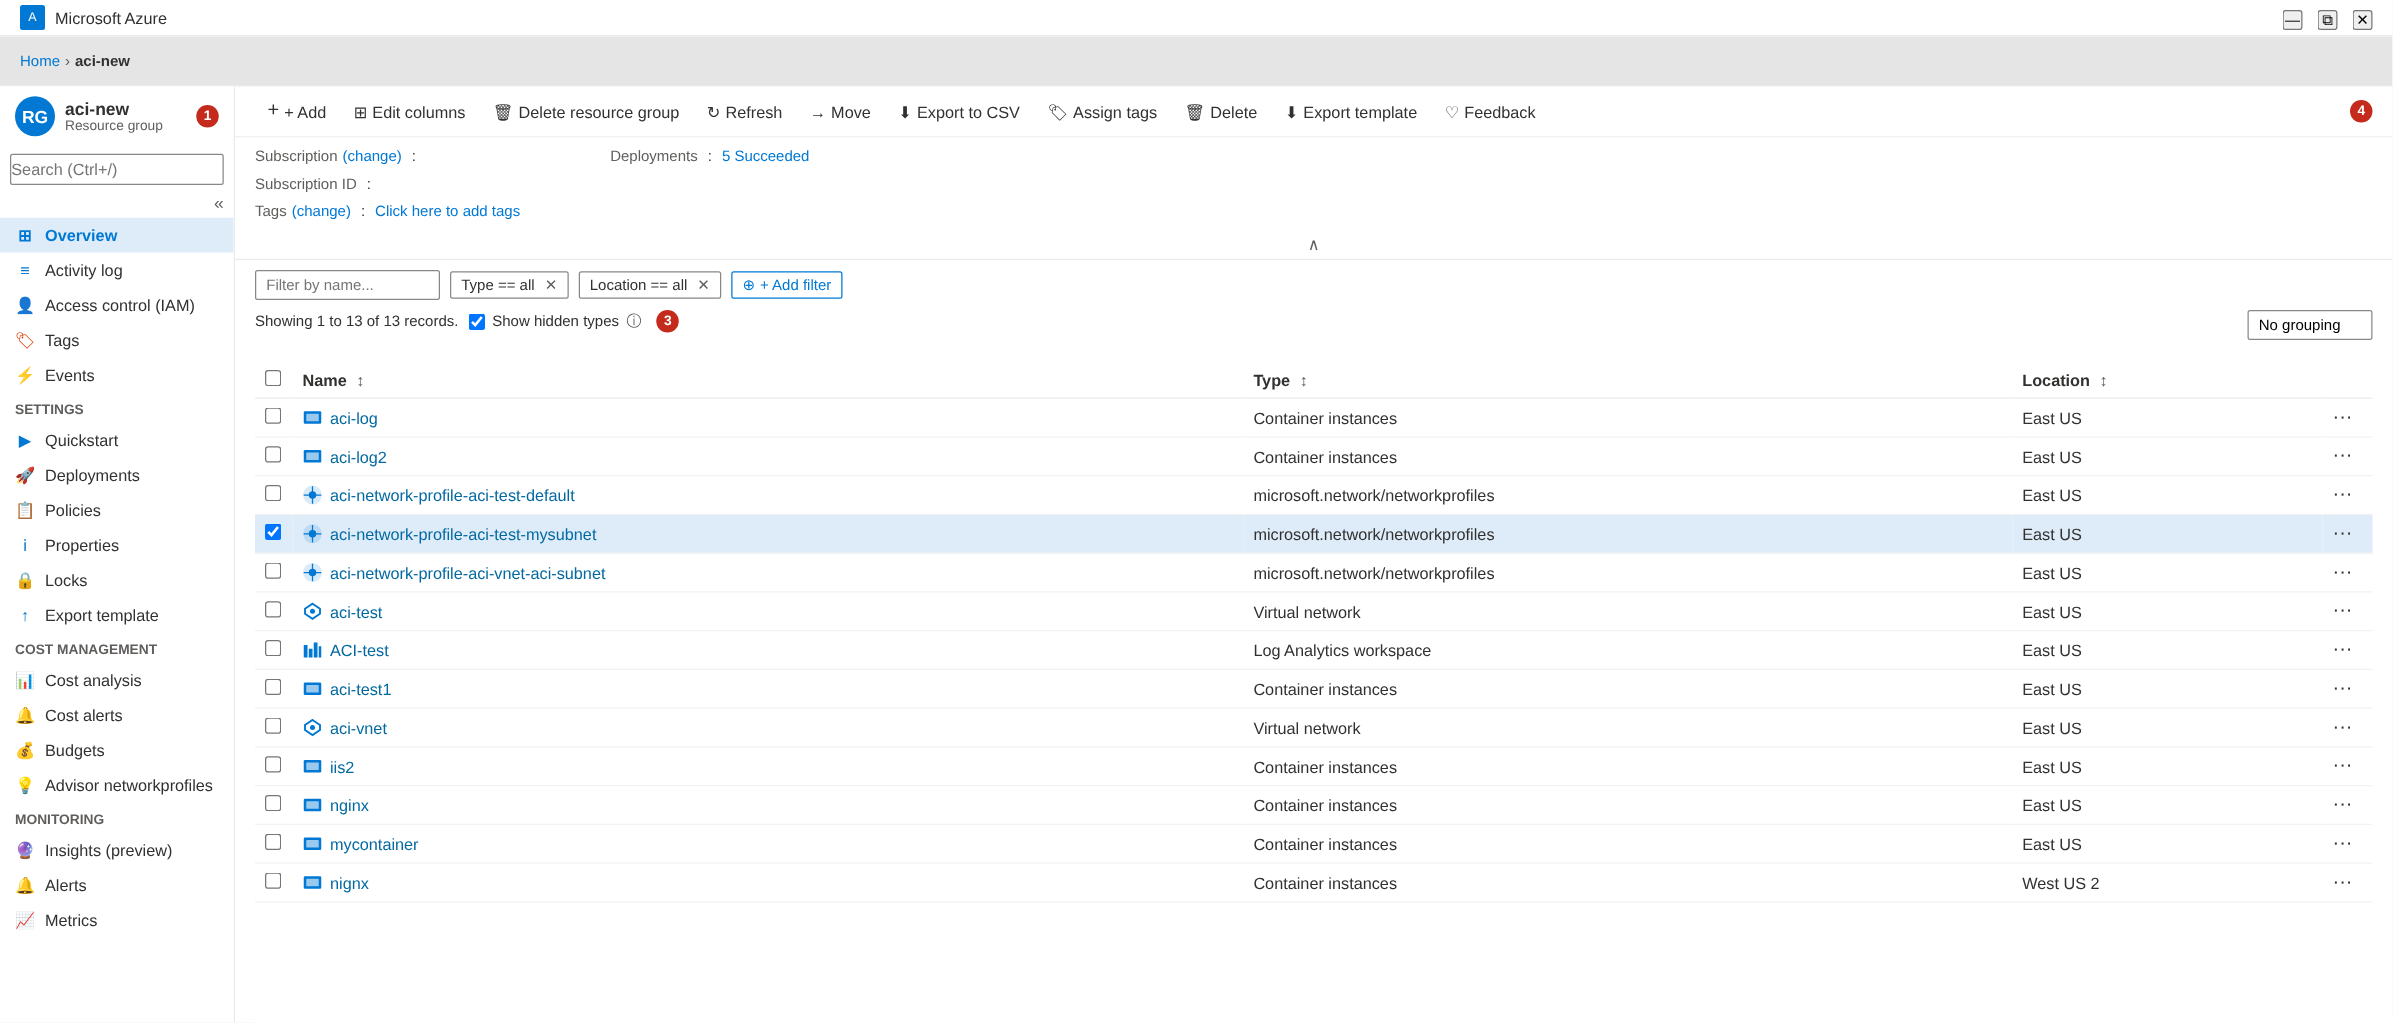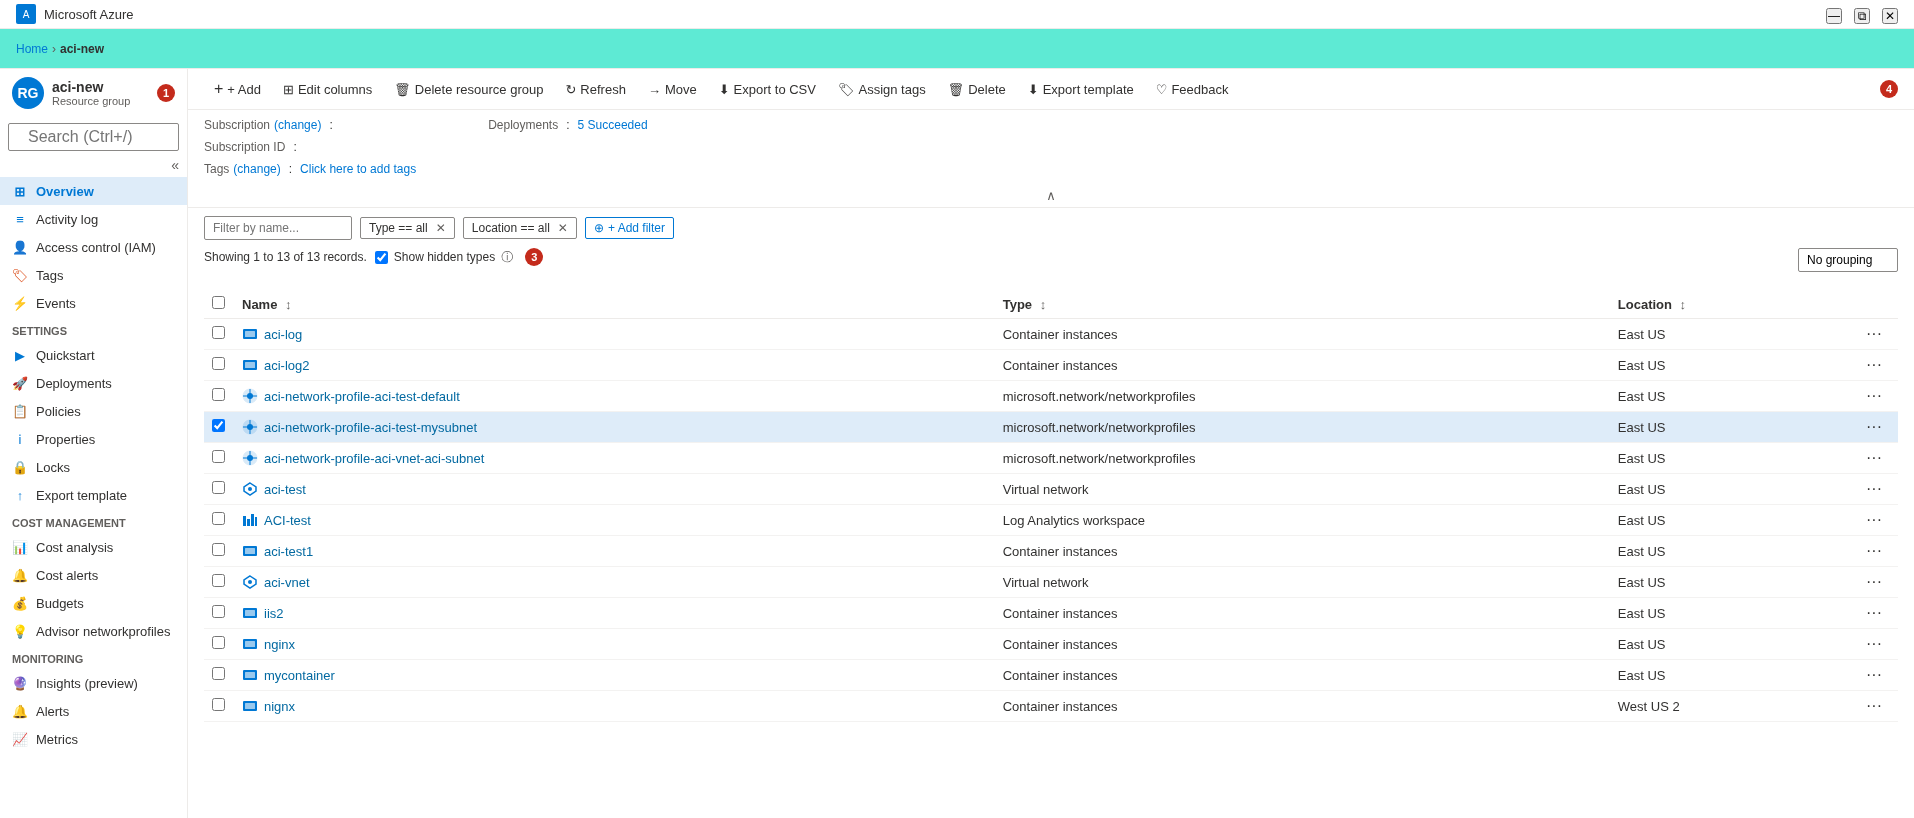--- a/index.html
+++ b/index.html
@@ -1,38 +1,38 @@
 <!DOCTYPE html>
 <html><head>
   <meta charset="utf-8">
   <style>
     * { box-sizing: border-box; margin: 0; padding: 0; }
     body { font-family: 'Segoe UI', Arial, sans-serif; font-size: 13px; background: #f3f2f1; color: #323130; overflow: hidden; }
 
     .app-container { display: flex; flex-direction: column; height: 818px; width: 1914px; background: #fff; }
 
     
-    .top-bar { display: flex; align-items: center; height: 40px; background: #5eead4; border-bottom: 1px solid #edebe9; padding: 0 16px; gap: 8px; }
+    .top-bar { display: flex; align-items: center; height: 40px; background: #e5e5e5; border-bottom: 1px solid #edebe9; padding: 0 16px; gap: 8px; }
     .breadcrumb { display: flex; align-items: center; gap: 4px; font-size: 12px; color: #0078d4; }
     .breadcrumb-sep { color: #605e5c; }
     .breadcrumb-current { color: #323130; font-weight: 600; }
 
     
     .main-layout { display: flex; flex: 1; overflow: hidden; }
 
     
     .sidebar { width: 188px; background: #fff; border-right: 1px solid #edebe9; overflow-y: auto; flex-shrink: 0; display: flex; flex-direction: column; }
     .sidebar-header { padding: 8px 12px; display: flex; align-items: center; gap: 8px; }
     .sidebar-logo { width: 32px; height: 32px; background: #0078d4; border-radius: 50%; display: flex; align-items: center; justify-content: center; color: #fff; font-weight: bold; font-size: 14px; flex-shrink: 0; }
     .sidebar-title { font-weight: 600; font-size: 14px; }
     .sidebar-subtitle { font-size: 11px; color: #605e5c; }
     .sidebar-badge { background: #c42b1c; color: #fff; border-radius: 50%; width: 18px; height: 18px; display: flex; align-items: center; justify-content: center; font-size: 11px; font-weight: bold; flex-shrink: 0; }
 
     .sidebar-search { padding: 6px 8px; }
-    .sidebar-search input { width: 100%; padding: 4px 19px; border: 1px solid #8a8886; border-radius: 2px; font-size: 16px; }
+    .sidebar-search input { width: 100%; padding: 4px 0; border: 1px solid #8a8886; border-radius: 2px; font-size: 13px; }
 
     .sidebar-nav { flex: 1; overflow-y: auto; }
     .sidebar-item { display: flex; align-items: center; gap: 8px; padding: 6px 12px; cursor: pointer; font-size: 13px; color: #323130; }
     .sidebar-item.active { background: #deecf9; color: #0078d4; font-weight: 600; }
     .sidebar-item .icon { width: 16px; height: 16px; flex-shrink: 0; display: flex; align-items: center; justify-content: center; }
     .sidebar-section-label { padding: 8px 12px 4px; font-size: 11px; font-weight: 600; color: #605e5c; text-transform: uppercase; }
 
     
     .icon-overview { color: #0078d4; }
     .icon-activity { color: #0078d4; }

